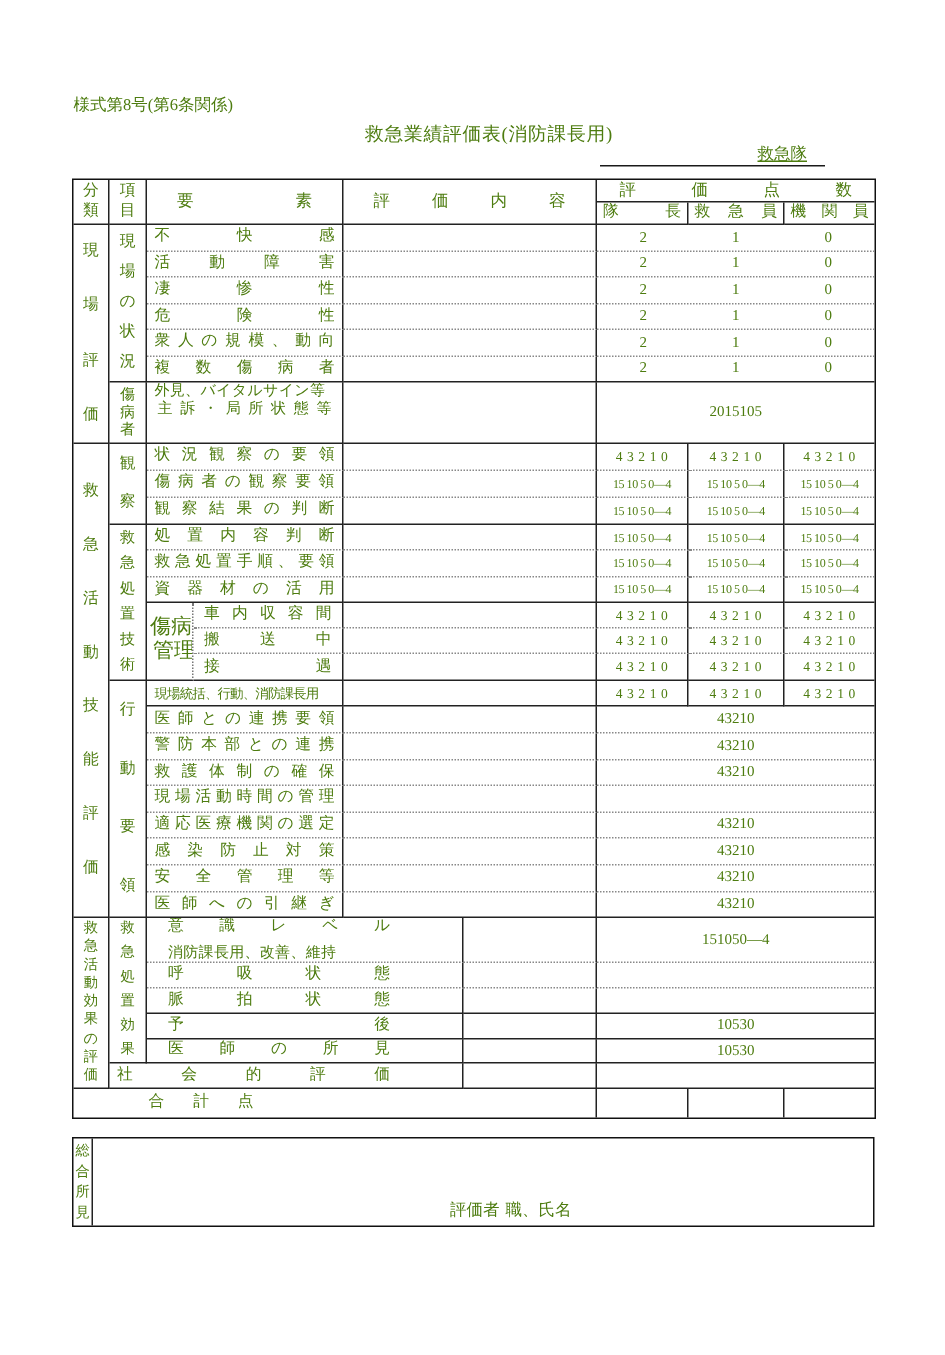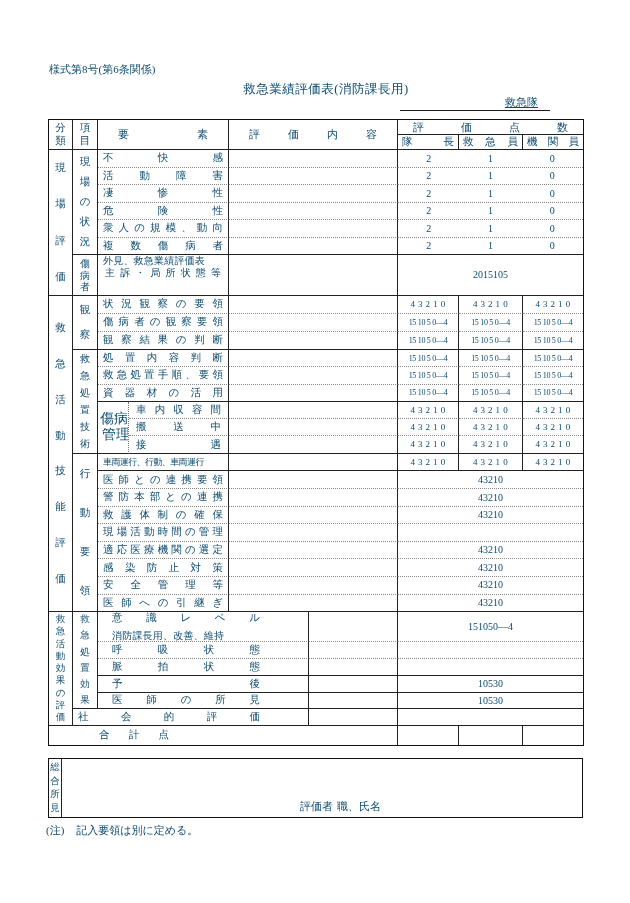--- a/index.html
+++ b/index.html
@@ -1,17 +1,17 @@
 <!DOCTYPE html>
 <html><head>
 <meta charset="utf-8">
 <style>
   html,body{margin:0;padding:0;background:#fff;}
   .page{position:relative;width:630px;height:903px;background:#fff;
-        font-family:"Liberation Serif","DejaVu Serif",serif;color:#0c4a6e;}
+        font-family:"Liberation Serif","DejaVu Serif",serif;color:#4d7c0f;}
   .abs{position:absolute;}
   .formno{left:49px;top:62px;font-size:11px;}
   .title{left:11px;top:81px;width:630px;text-align:center;font-size:12.5px;letter-spacing:0.5px;}
   .unitline{left:400px;top:95px;width:150px;height:16px;border-bottom:1px solid #1a1a1a;
             text-align:right;padding-right:12px;font-size:11px;box-sizing:border-box;text-decoration:underline;}
   
   .tbl{position:absolute;left:48px;top:119px;display:grid;
        grid-template-columns:24px 25px 31px 100px 80px 89px 61px 64px 60px;
        grid-template-rows:15px 15px repeat(6,17.5px) 41px repeat(3,18px) repeat(6,17.3px)
                           repeat(9,17.6px) 30px 17px 17px 16.5px 16.5px 17px 18.8px;
@@ -229,21 +229,21 @@
       </div>
 
     <div class="cell br bb vcell" style="grid-area:9/2/10/3">
         <div class="jy" style="padding:3px 0;font-size:10px">
           <span>傷</span>
           <span>病</span>
           <span>者</span>
         </div>
       </div>
     <div class="cell br bb lbl two" style="grid-area:9/3/10/5">
-      <div class="plain10">外見、救急業績評価表</div>
+      <div class="plain10">外見、バイタルサイン等</div>
       <div class="jx" style="padding:0 2px;font-size:10px">
           <span>主</span>
           <span>訴</span>
           <span>・</span>
           <span>局</span>
           <span>所</span>
           <span>状</span>
           <span>態</span>
           <span>等</span>
         </div>
@@ -485,21 +485,21 @@
     <div class="cell br bb vcell" style="grid-area:19/2/28/3">
         <div class="jy" style="padding:14px 0">
           <span>行</span>
           <span>動</span>
           <span>要</span>
           <span>領</span>
         </div>
       </div>
 
     <div class="cell br bb lbl" style="grid-area:19/3/20/5">
-        <div class="tight">車両運行、行動、車両運行</div>
+        <div class="tight">現場統括、行動、消防課長用</div>
       </div>
     <div class="cell br bb" style="grid-area:19/5/20/7"></div>
     <div class="cell br bb ptc" style="grid-area:19/7/20/8">
         <span>4 3 2 1 0</span>
       </div>
     <div class="cell br bb ptc" style="grid-area:19/8/20/9">
         <span>4 3 2 1 0</span>
       </div>
     <div class="cell bb ptc" style="grid-area:19/9/20/10">
         <span>4 3 2 1 0</span>
@@ -792,17 +792,14 @@
         </div>
       </div>
     <div class="sumbody">
       <div class="evline">
         <span>評価者</span>
         <span>職、氏名</span>
       </div>
     </div>
   </div>
 
-  <div class="abs note">
-    <span>(注)</span><span style="margin:0">記入要領は別に定める。</span>
-  </div>
 
 </div>
 
 </body></html>

